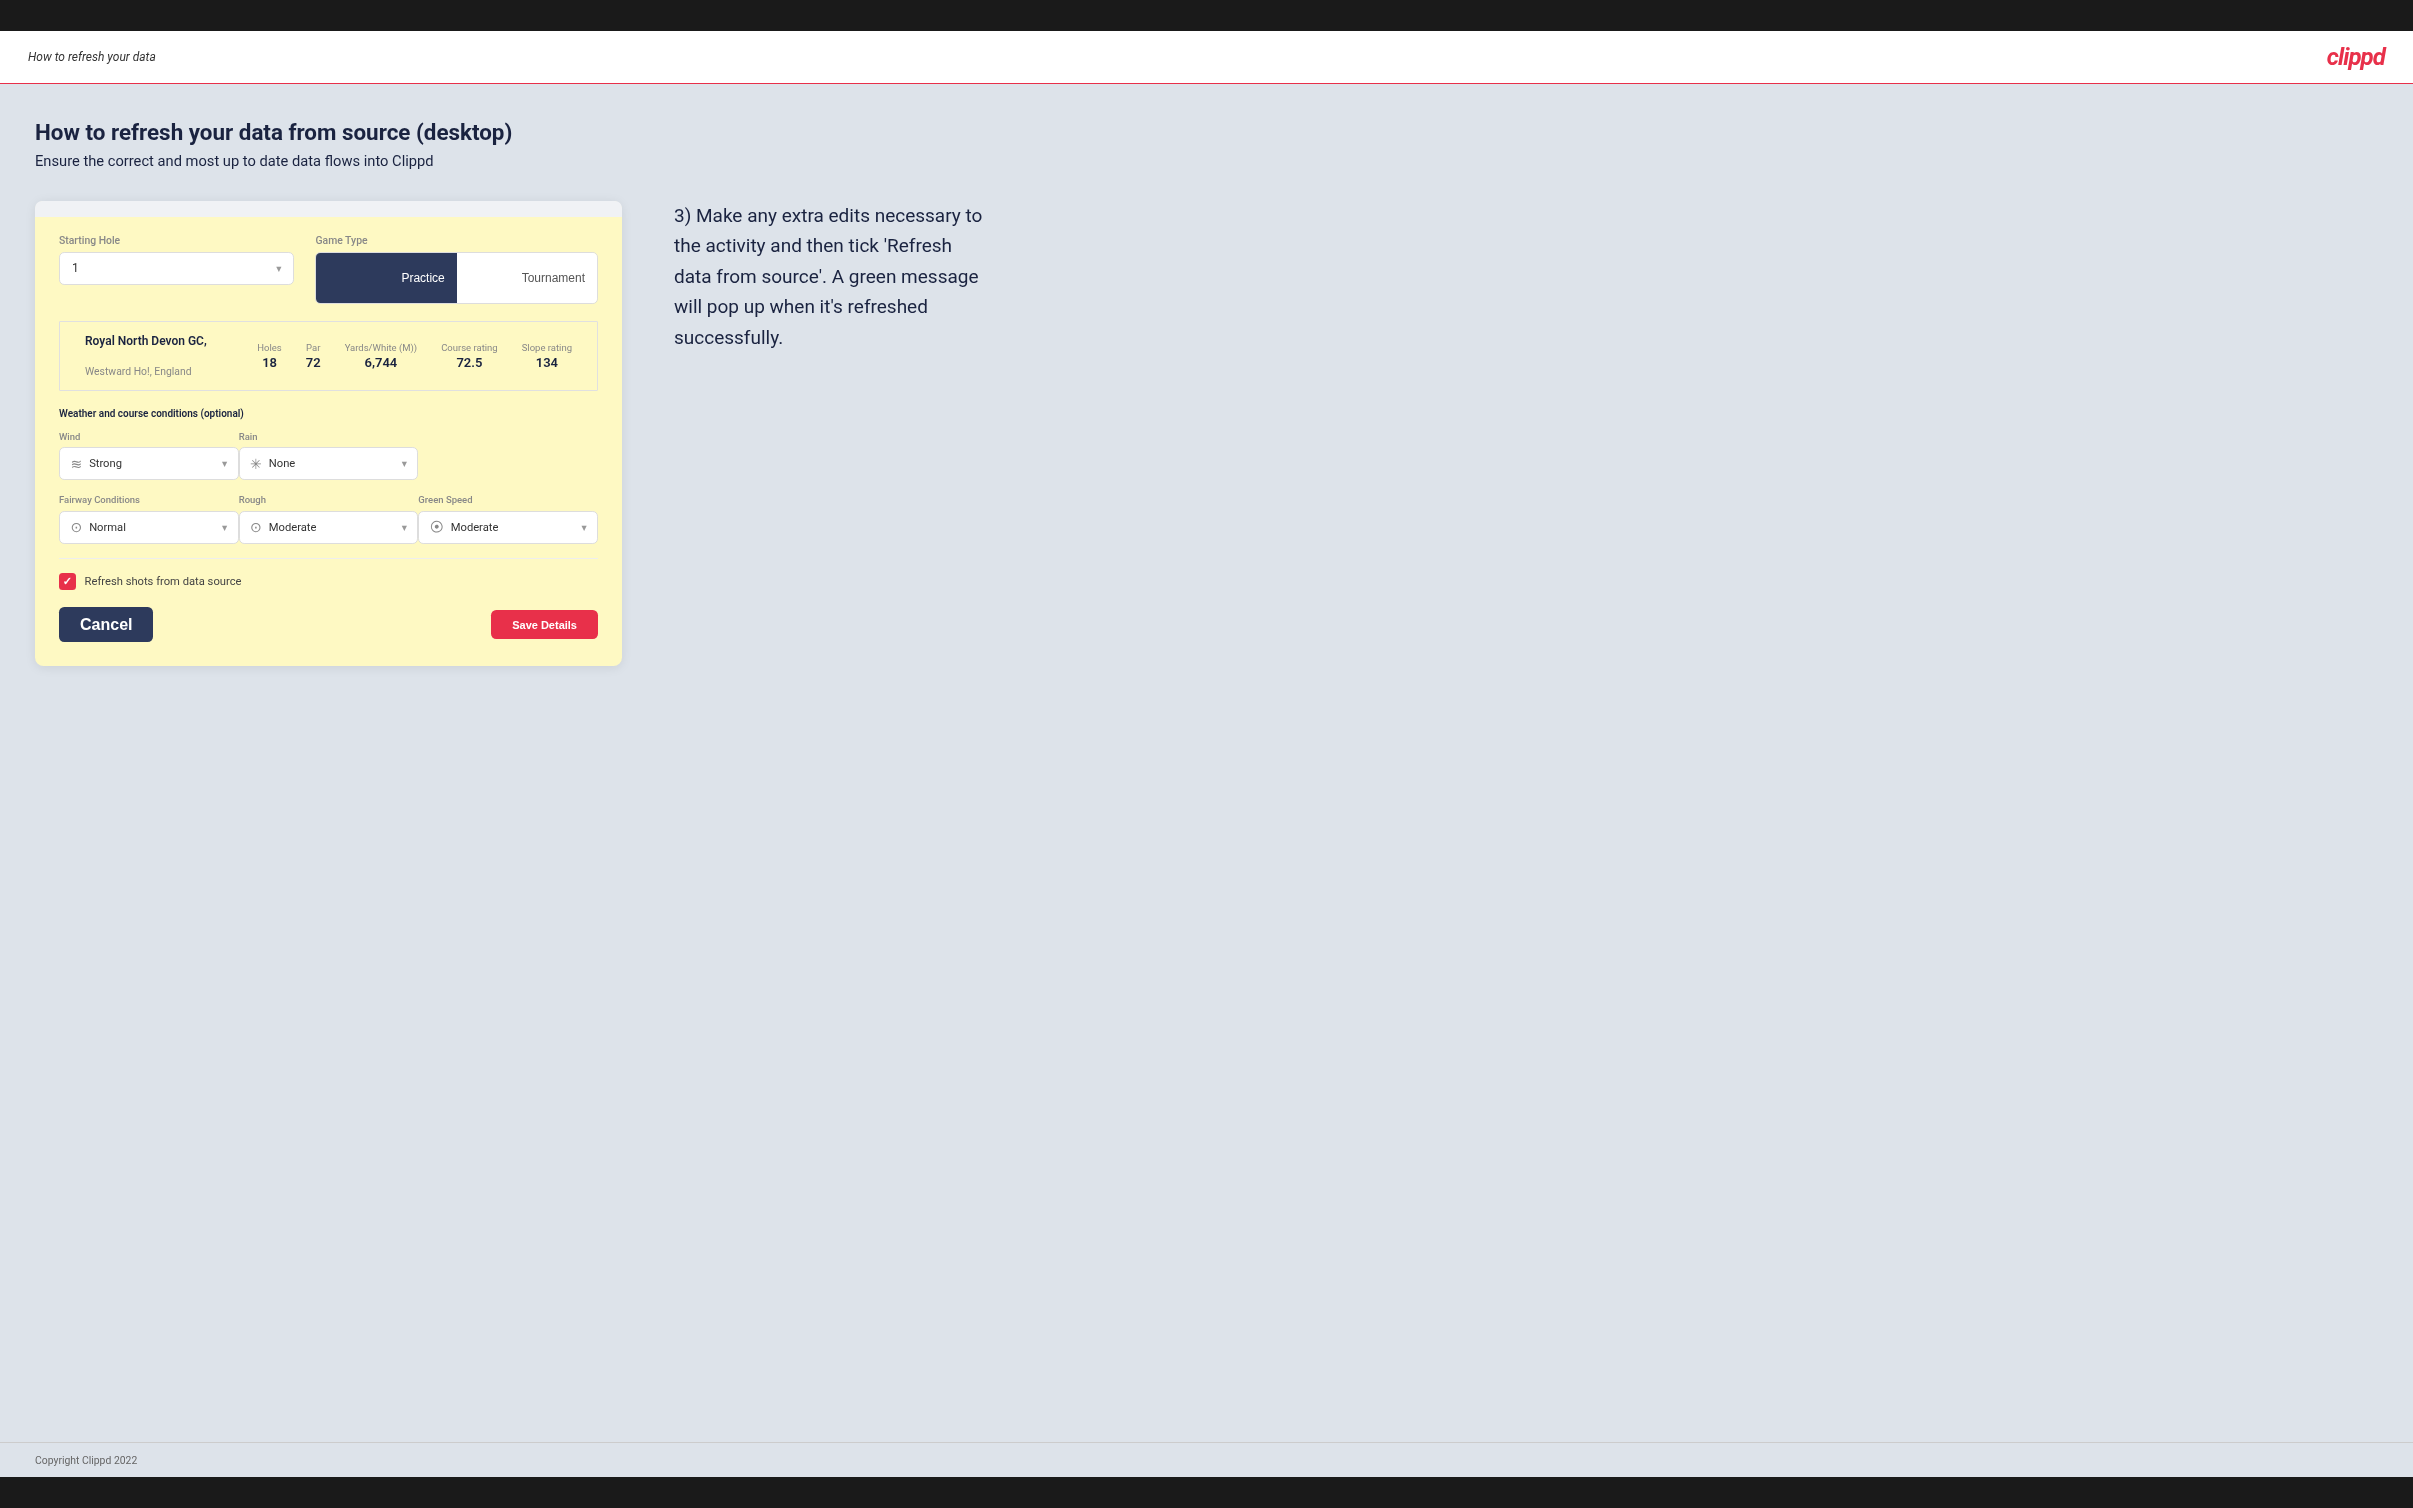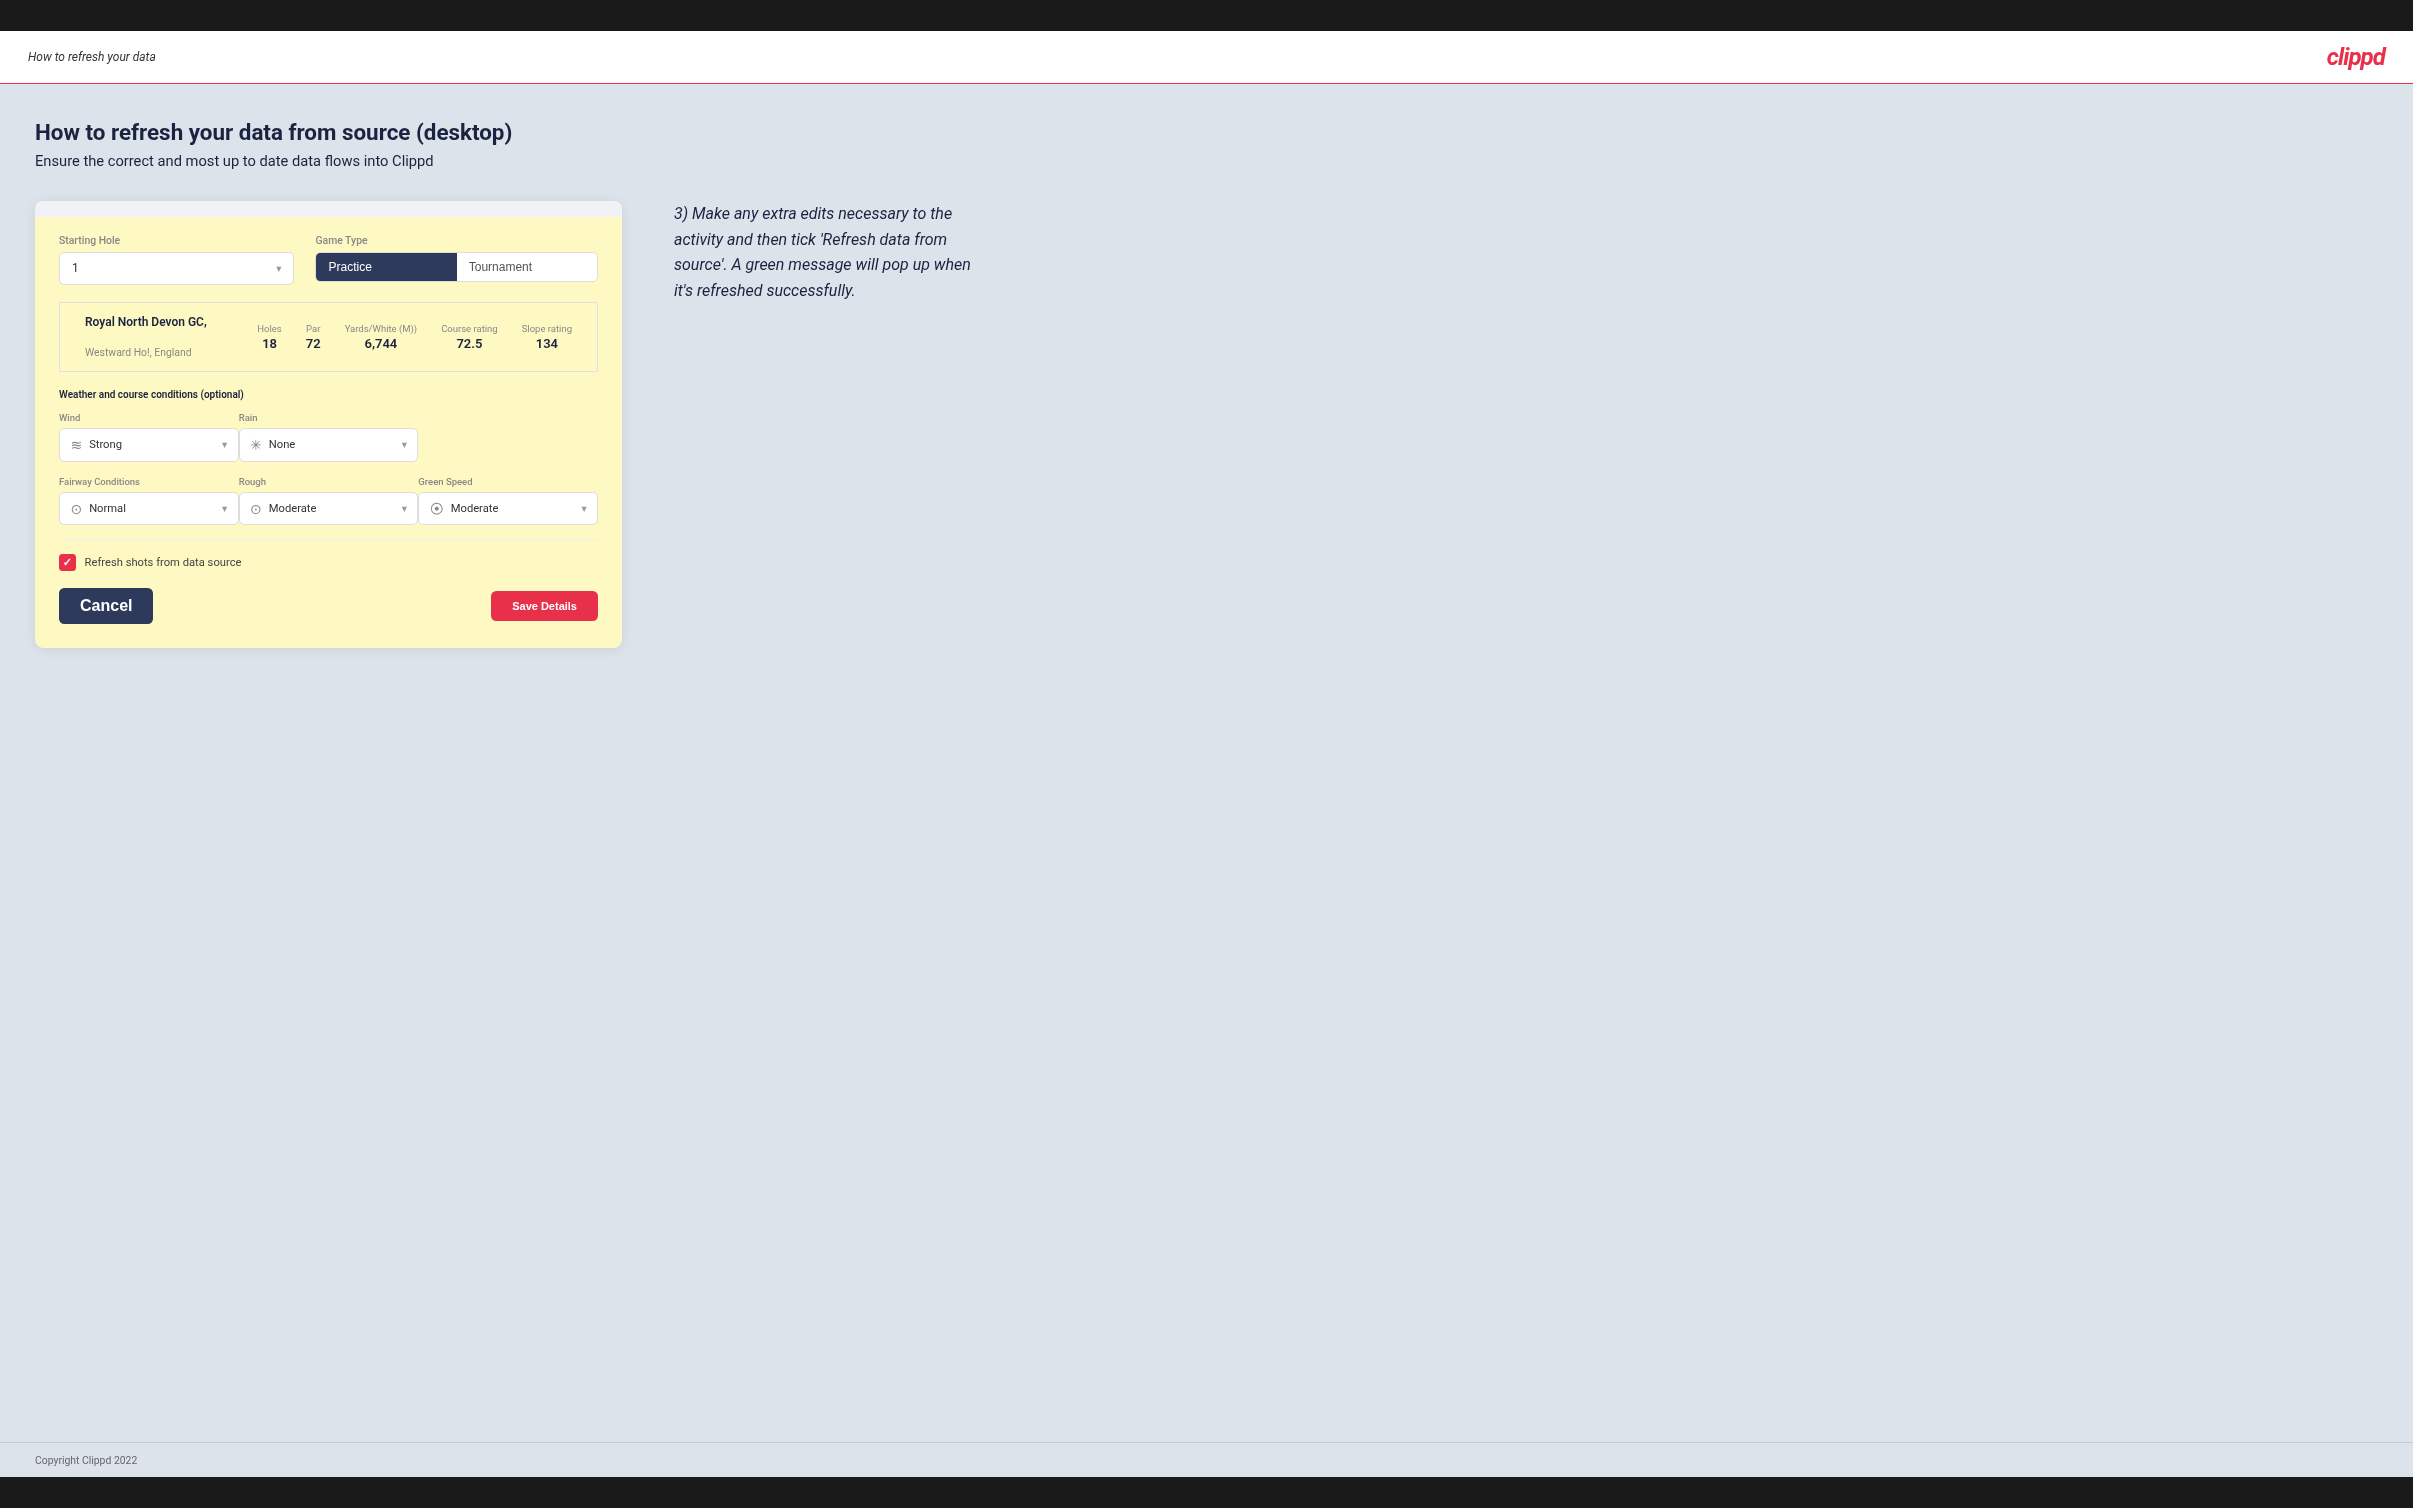--- a/index.html
+++ b/index.html
@@ -101,22 +101,22 @@
       background: #fff;
     }
     .game-type-toggle {
       display: flex;
       border-radius: 5.2px;
       overflow: hidden;
       border: 0.9px solid #ddd;
     }
     .toggle-btn {
       flex: 1;
-      padding: 7px 12px;
-      text-align: left;
+      padding: 18px 12px;
+      text-align: right;
       font-size: 12px;
       cursor: pointer;
       border: none;
       background: #fff;
       color: #555;
       font-weight: 500;
     }
     .toggle-btn.active {
       background: #2d3a5c;
       color: #fff;
@@ -253,24 +253,23 @@
       color: #fff;
       border: none;
       border-radius: 5.2px;
       padding: 8.6px 21px;
       font-size: 11px;
       font-weight: 600;
       cursor: pointer;
     }
     .sidebar-text {
       color: #1a2340;
-      font-size: 16px;
+      font-size: 19px;
       line-height: 1.6;
       max-width: 311px;
-      font-style: italic;
     }
     .footer {
       background: #dde3ea;
       padding: 10.4px 35px;
       font-size: 10.4px;
       color: #666;
       border-top: 0.9px solid #ccc;
     }
     .bottom-bar {
       background: #1a1a1a;

